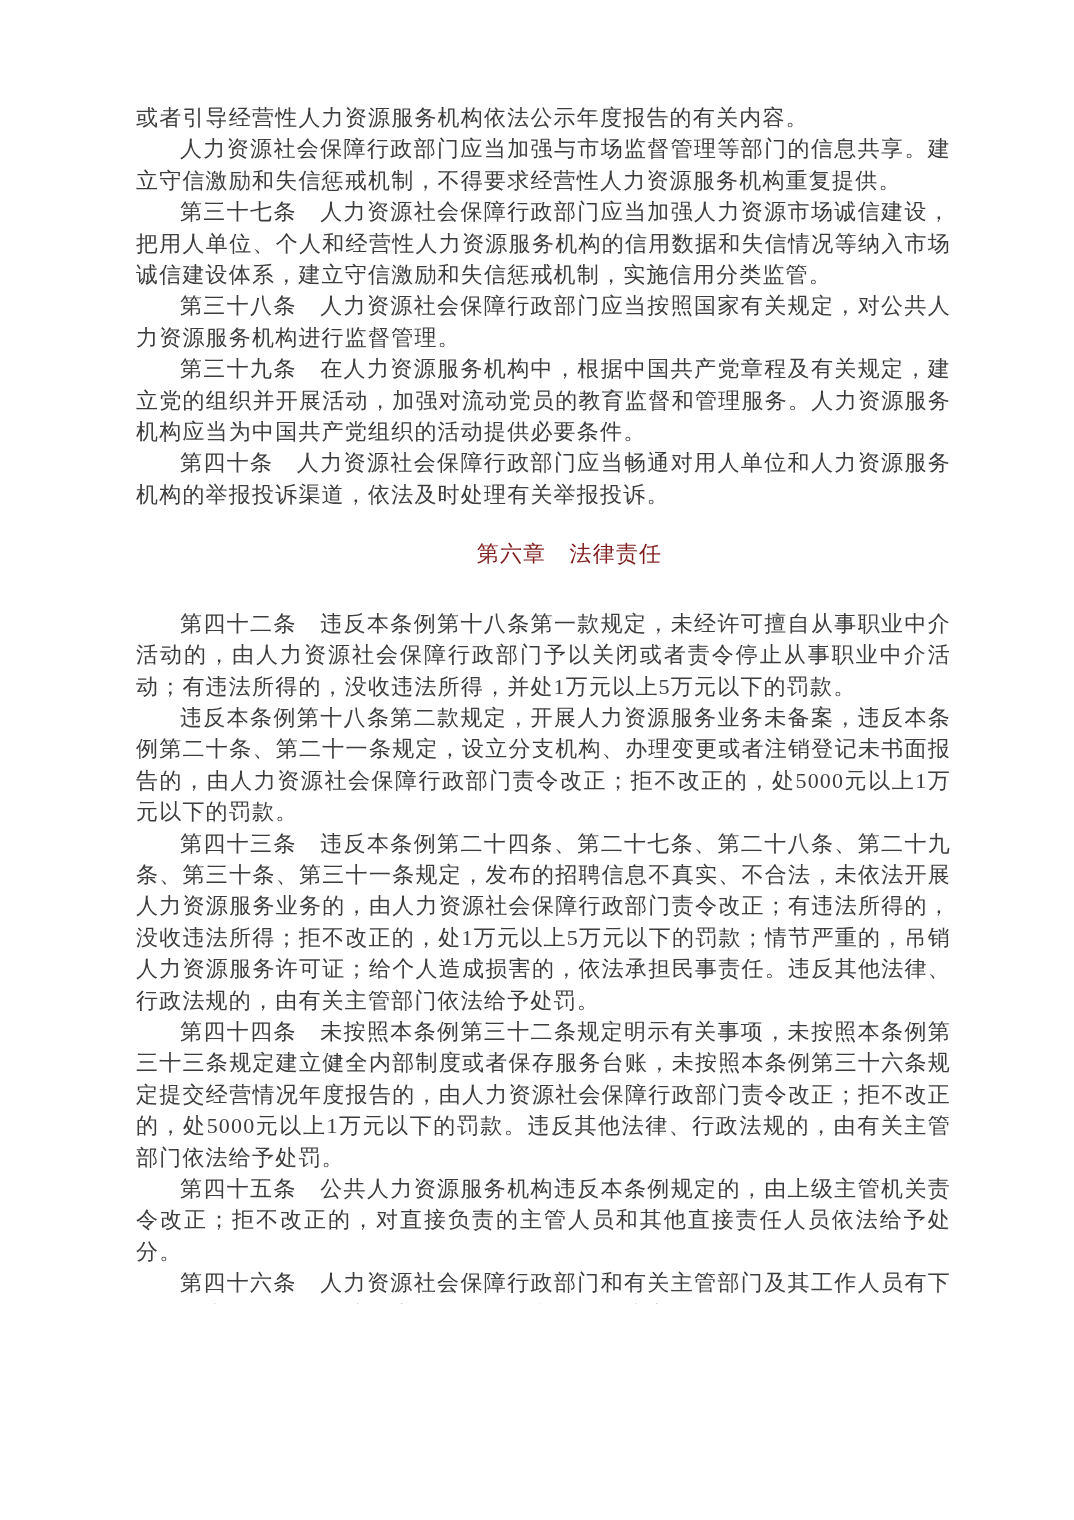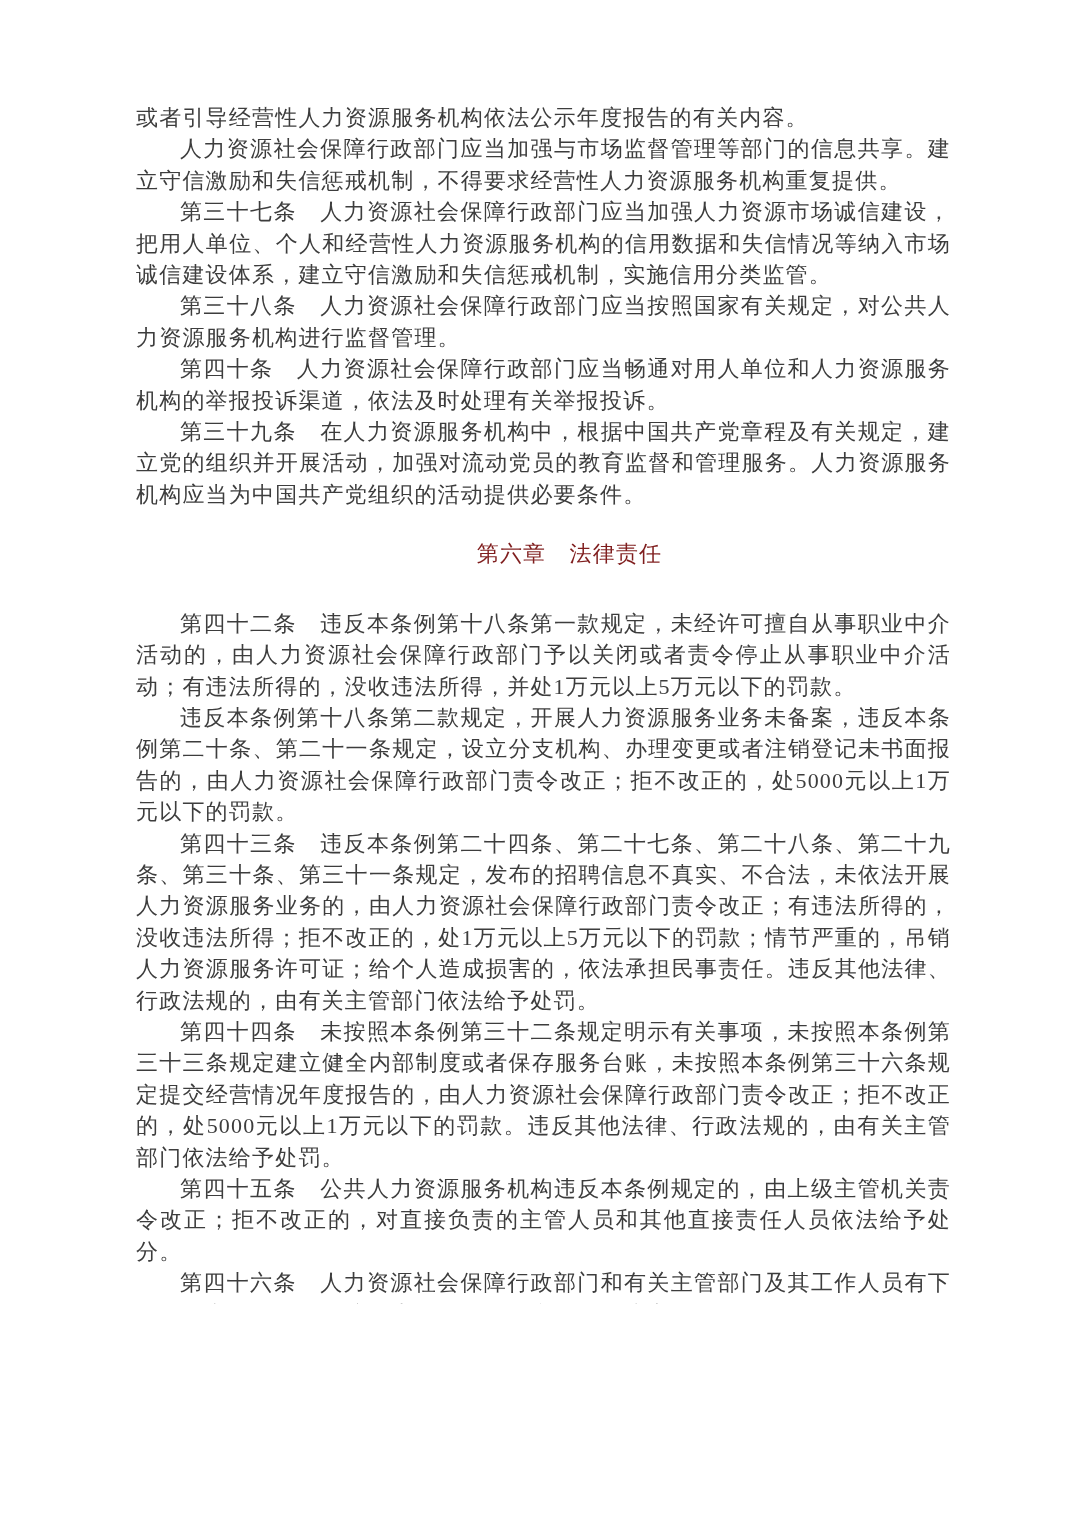--- a/index.html
+++ b/index.html
@@ -46,22 +46,22 @@
 </style>
 </head>
 <body>
 
 <div class="page">
   <div class="content">
     <p>或者引导经营性人力资源服务机构依法公示年度报告的有关内容。</p>
     <p class="indent">人力资源社会保障行政部门应当加强与市场监督管理等部门的信息共享。建立守信激励和失信惩戒机制，不得要求经营性人力资源服务机构重复提供。</p>
     <p class="indent">第三十七条　人力资源社会保障行政部门应当加强人力资源市场诚信建设，把用人单位、个人和经营性人力资源服务机构的信用数据和失信情况等纳入市场诚信建设体系，建立守信激励和失信惩戒机制，实施信用分类监管。</p>
     <p class="indent">第三十八条　人力资源社会保障行政部门应当按照国家有关规定，对公共人力资源服务机构进行监督管理。</p>
+    <p class="indent">第三十九条　在人力资源服务机构中，根据中国共产党章程及有关规定，建立党的组织并开展活动，加强对流动党员的教育监督和管理服务。人力资源服务机构应当为中国共产党组织的活动提供必要条件。</p>
     <p class="indent">第四十条　人力资源社会保障行政部门应当畅通对用人单位和人力资源服务机构的举报投诉渠道，依法及时处理有关举报投诉。</p>
-    <p class="indent">第三十九条　在人力资源服务机构中，根据中国共产党章程及有关规定，建立党的组织并开展活动，加强对流动党员的教育监督和管理服务。人力资源服务机构应当为中国共产党组织的活动提供必要条件。</p>
     <h2 class="chapter">第六章　法律责任</h2>
     <p class="indent">第四十二条　违反本条例第十八条第一款规定，未经许可擅自从事职业中介活动的，由人力资源社会保障行政部门予以关闭或者责令停止从事职业中介活动；有违法所得的，没收违法所得，并处1万元以上5万元以下的罚款。</p>
     <p class="indent">违反本条例第十八条第二款规定，开展人力资源服务业务未备案，违反本条例第二十条、第二十一条规定，设立分支机构、办理变更或者注销登记未书面报告的，由人力资源社会保障行政部门责令改正；拒不改正的，处5000元以上1万元以下的罚款。</p>
     <p class="indent">第四十三条　违反本条例第二十四条、第二十七条、第二十八条、第二十九条、第三十条、第三十一条规定，发布的招聘信息不真实、不合法，未依法开展人力资源服务业务的，由人力资源社会保障行政部门责令改正；有违法所得的，没收违法所得；拒不改正的，处1万元以上5万元以下的罚款；情节严重的，吊销人力资源服务许可证；给个人造成损害的，依法承担民事责任。违反其他法律、行政法规的，由有关主管部门依法给予处罚。</p>
     <p class="indent">第四十四条　未按照本条例第三十二条规定明示有关事项，未按照本条例第三十三条规定建立健全内部制度或者保存服务台账，未按照本条例第三十六条规定提交经营情况年度报告的，由人力资源社会保障行政部门责令改正；拒不改正的，处5000元以上1万元以下的罚款。违反其他法律、行政法规的，由有关主管部门依法给予处罚。</p>
     <p class="indent">第四十五条　公共人力资源服务机构违反本条例规定的，由上级主管机关责令改正；拒不改正的，对直接负责的主管人员和其他直接责任人员依法给予处分。</p>
     <p class="indent">第四十六条　人力资源社会保障行政部门和有关主管部门及其工作人员有下列情形之一的，对直接负责的领导人员和其他直接责任人员依法给予处分：</p>
     <p class="indent">（一）违反本条例第二十四条；</p>
   </div>
 </div>

